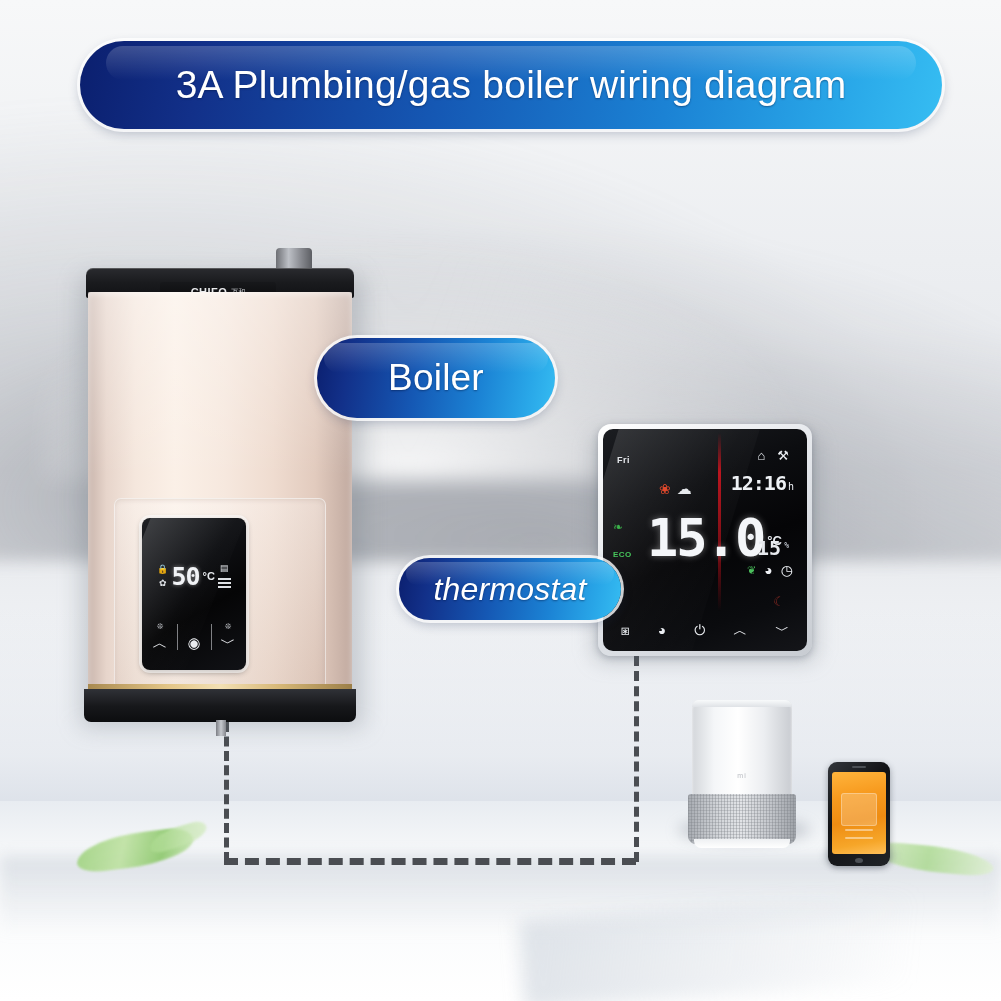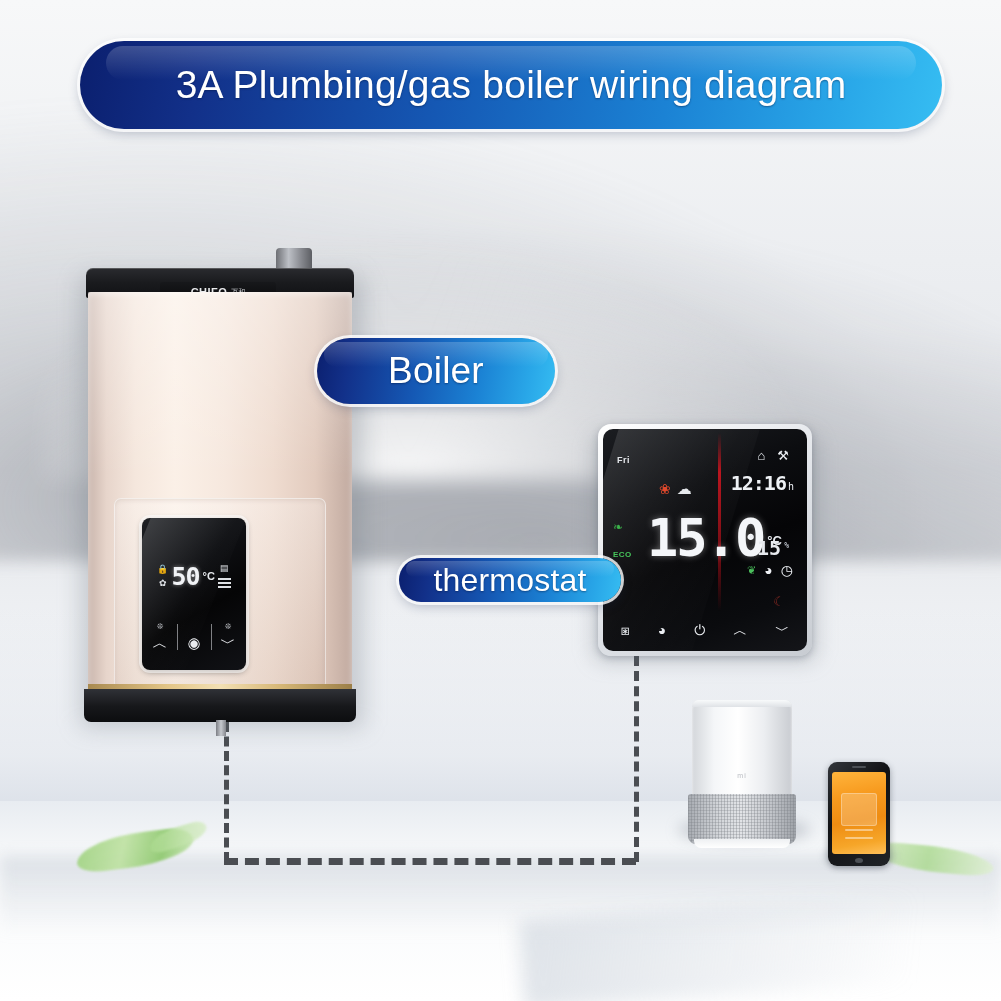--- a/index.html
+++ b/index.html
@@ -58,22 +58,22 @@
     text-shadow:0 1px 2px rgba(0,20,60,.45);
     letter-spacing:.2px;white-space:nowrap;
   }
   .pill::after{
     content:"";position:absolute;left:3%;right:3%;top:6%;height:38%;
     border-radius:999px;background:linear-gradient(180deg,rgba(255,255,255,.20),rgba(255,255,255,0));
     pointer-events:none;
   }
 
   #pill-title{left:80px;top:41px;width:862px;height:88px;font-size:39px;}
-  #pill-boiler{left:317px;top:338px;width:238px;height:66px;font-size:37px;}
-  #pill-thermostat{left:399px;top:558px;width:222px;height:44px;font-size:32px;}
+  #pill-boiler{left:317px;top:338px;width:238px;height:80px;font-size:37px;}
+  #pill-thermostat{left:399px;top:558px;width:222px;height:62px;font-size:32px;font-style:italic;}
   #pill-link{left:247px;top:876px;width:394px;height:70px;font-size:38px;}
 
   
   #boiler{position:absolute;left:86px;top:262px;width:268px;height:462px;}
   .blr-shadow{
     position:absolute;left:-6px;top:14px;width:284px;height:452px;border-radius:6px;
     background:rgba(110,118,130,.30);filter:blur(11px);
   }
   .blr-vent{
     position:absolute;left:190px;top:-14px;width:36px;height:22px;border-radius:4px 4px 0 0;

